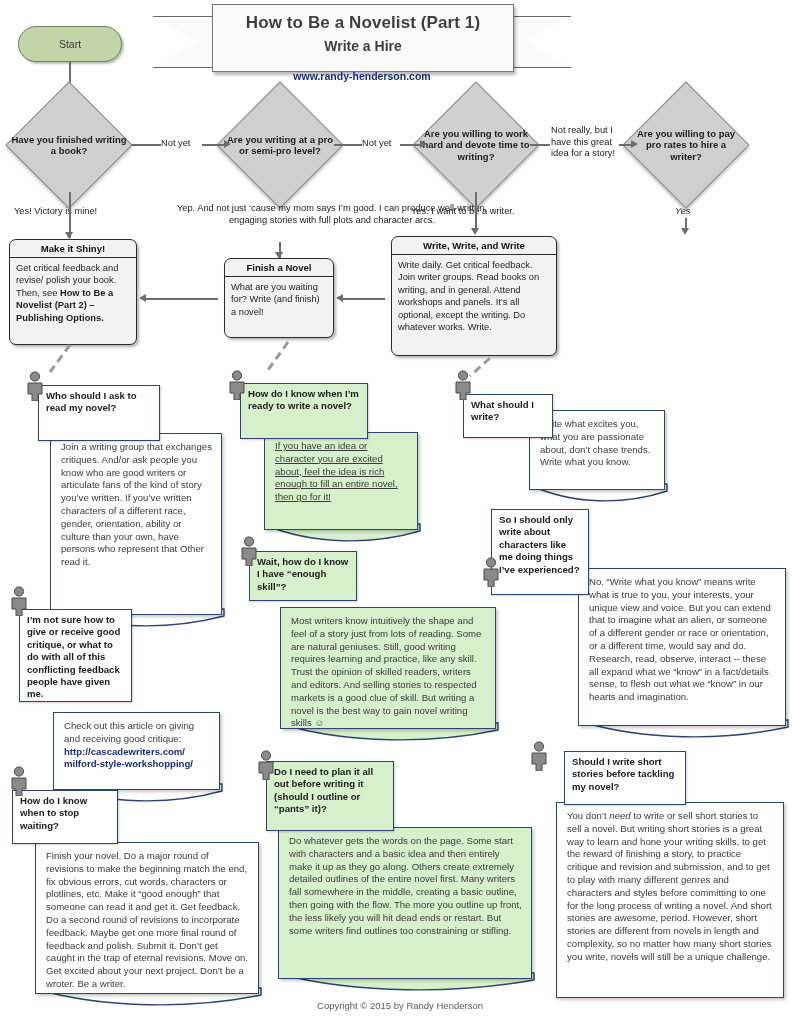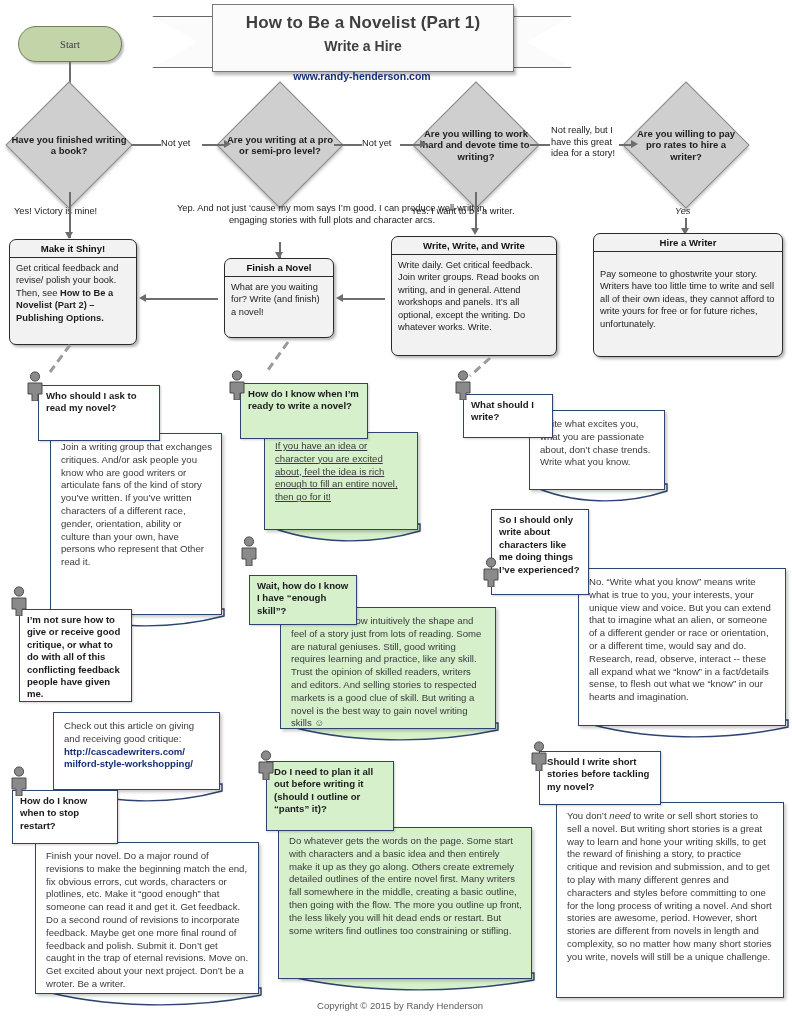--- a/index.html
+++ b/index.html
@@ -35,21 +35,21 @@
     position:absolute;left:60px;top:68px;width:300px;text-align:center;
     font-size:10.5px;font-weight:bold;color:#16307a;z-index:4;
   }
 
   
   .startnode{
     left:18px;top:26px;width:104px;height:36px;border-radius:18px;
     background:#c2d4a8;border:1px solid #6f7f5a;
     box-shadow:2px 2px 2px rgba(0,0,0,.25);
     display:flex;align-items:center;justify-content:center;
-    font-size:10.5px;color:#3a3a3a;font-family:Liberation Serif, serif;
+    font-size:10.5px;color:#3a3a3a;
   }
   .diamond{
     background:#cfcfcf;border:1px solid #8a8a8a;
     transform:rotate(45deg);
     box-shadow:2px 2px 3px rgba(0,0,0,.22);
   }
   .diamond-txt{
     position:absolute;left:0;top:0;right:0;bottom:0;
     display:flex;align-items:center;justify-content:center;
     text-align:center;font-size:9.5px;font-weight:bold;color:#1d1d1d;
@@ -187,24 +187,20 @@
   <div class="abs pbox" style="left:224px;top:258px;width:110px;height:80px;">
     <div class="pbox-head">Finish a Novel</div>
     <div class="pbox-body">What are you waiting for? Write (and finish) a novel!</div>
   </div>
 
   <div class="abs pbox" style="left:391px;top:236px;width:166px;height:120px;">
     <div class="pbox-head">Write, Write, and Write</div>
     <div class="pbox-body">Write daily. Get critical feedback. Join writer groups. Read books on writing, and in general. Attend workshops and panels. It’s all optional, except the writing.  Do whatever works. Write.</div>
   </div>
 
-  <div class="abs pbox" style="left:593px;top:233px;width:190px;height:124px;">
-    <div class="pbox-head">Hire a Writer</div>
-    <div class="pbox-body" style="padding-top:16px;">Pay someone to ghostwrite your story. Writers have too little time to write and sell all of their own ideas, they cannot afford to write yours for free or for future riches, unfortunately.</div>
-  </div>
 
   <div class="ln lnh" style="left:146px;top:298px;width:72px;"></div>
   <div class="arr-l" style="left:139px;top:294px;"></div>
   <div class="ln lnh" style="left:343px;top:298px;width:42px;"></div>
   <div class="arr-l" style="left:336px;top:294px;"></div>
 
   <svg class="abs" style="left:0;top:330px;width:792px;height:70px;z-index:1;">
     <path d="M70 15 L50 42" stroke="#9a9a9a" stroke-width="3" stroke-dasharray="8,5" fill="none"></path>
     <path d="M288 12 L268 40" stroke="#9a9a9a" stroke-width="3" stroke-dasharray="8,5" fill="none"></path>
     <path d="M490 28 L470 46" stroke="#9a9a9a" stroke-width="3" stroke-dasharray="8,5" fill="none"></path>
@@ -247,21 +243,21 @@
   <div class="qbox" style="left:491px;top:509px;width:98px;height:86px;top:509px;">So I should only write about characters like me doing things I’ve experienced?</div>
   <div class="abox" style="left:578px;top:568px;width:208px;height:158px;">No. “Write what you know” means write what is true to you, your interests, your unique view and voice.  But you can extend that to imagine what an alien, or someone of a different gender or race or orientation, or a different time, would say and do.  Research, read, observe, interact -- these all expand what we “know” in a fact/details sense, to flesh out what we “know” in our hearts and imagination.</div>
   <svg class="tail" style="left:578px;top:719px;width:211px;height:24px;" viewBox="0 0 211 24">
       <path d="M1 2 C66 22,146 22,210 8 L210 1 L1 1 Z" fill="#ffffff" stroke="#2d4472" stroke-width="1.4"></path>
     </svg>
 
   <svg class="person" style="left:238px;top:536px;" viewBox="0 0 22 30">
       <circle cx="11" cy="5.5" r="4.6" fill="#8a8a8a" stroke="#4a4a4a"></circle>
       <path d="M4 12h14v11h-4v7h-6v-7H4z" fill="#8a8a8a" stroke="#4a4a4a"></path>
     </svg>
-  <div class="qbox green" style="left:249px;top:575px;width:108px;height:50px;">Wait, how do I know I have “enough skill”?</div>
+  <div class="qbox green" style="left:249px;top:551px;width:108px;height:50px;">Wait, how do I know I have “enough skill”?</div>
   <div class="abox green" style="left:280px;top:607px;width:216px;height:122px;">Most writers know intuitively the shape and feel of a story just from lots of reading. Some are natural geniuses.  Still, good writing requires learning and practice, like any skill.  Trust the opinion of skilled readers, writers and editors. And selling stories to respected markets is a good clue of skill. But writing a novel is the best way to gain novel writing skills ☺</div>
   <svg class="tail" style="left:280px;top:722px;width:219px;height:24px;" viewBox="0 0 219 24">
       <path d="M1 2 C68 22,152 22,218 8 L218 1 L1 1 Z" fill="#d6f0cb" stroke="#2d4472" stroke-width="1.4"></path>
     </svg>
 
   <svg class="person" style="left:8px;top:586px;" viewBox="0 0 22 30">
       <circle cx="11" cy="5.5" r="4.6" fill="#8a8a8a" stroke="#4a4a4a"></circle>
       <path d="M4 12h14v11h-4v7h-6v-7H4z" fill="#8a8a8a" stroke="#4a4a4a"></path>
     </svg>
   <div class="qbox" style="left:19px;top:609px;width:113px;height:93px;">I’m not sure how to give or receive good critique, or what to do with all of this conflicting feedback people have given me.</div>
@@ -277,28 +273,28 @@
   <div class="qbox green" style="left:266px;top:761px;width:128px;height:70px;">Do I need to plan it all out before writing it (should I outline or “pants” it)?</div>
   <div class="abox green" style="left:278px;top:827px;width:254px;height:152px;">Do whatever gets the words on the page.  Some start with characters and a basic idea and then entirely make it up as they go along.  Others create extremely detailed outlines of the entire novel first.  Many writers fall somewhere in the middle, creating a basic outline, then going with the flow. The more you outline up front, the less likely you will hit dead ends or restart.  But some writers find outlines too constraining or stifling.</div>
   <svg class="tail" style="left:278px;top:972px;width:257px;height:24px;" viewBox="0 0 257 24">
       <path d="M1 2 C80 22,178 22,256 8 L256 1 L1 1 Z" fill="#d6f0cb" stroke="#2d4472" stroke-width="1.4"></path>
     </svg>
 
   <svg class="person" style="left:528px;top:741px;" viewBox="0 0 22 30">
       <circle cx="11" cy="5.5" r="4.6" fill="#8a8a8a" stroke="#4a4a4a"></circle>
       <path d="M4 12h14v11h-4v7h-6v-7H4z" fill="#8a8a8a" stroke="#4a4a4a"></path>
     </svg>
-  <div class="qbox" style="left:539px;top:751px;width:122px;height:54px;">Should I write short stories before tackling my novel?</div>
+  <div class="qbox" style="left:564px;top:751px;width:122px;height:54px;">Should I write short stories before tackling my novel?</div>
   <div class="abox" style="left:556px;top:802px;width:228px;height:196px;"><span>You don’t </span><em>need</em><span> to write or sell short stories to sell a novel.  But writing short stories is a great way to learn and hone your writing skills, to get the reward of finishing a story, to practice critique and revision and submission, and to get to play with many different genres and characters and styles before committing to one for the long process of writing a novel. And short stories are awesome, period. However, short stories are different from novels in length and complexity, so no matter how many short stories you write, novels will still be a unique challenge.</span></div>
 
   <svg class="person" style="left:8px;top:766px;" viewBox="0 0 22 30">
       <circle cx="11" cy="5.5" r="4.6" fill="#8a8a8a" stroke="#4a4a4a"></circle>
       <path d="M4 12h14v11h-4v7h-6v-7H4z" fill="#8a8a8a" stroke="#4a4a4a"></path>
     </svg>
-  <div class="qbox" style="left:12px;top:790px;width:106px;height:54px;">How do I know when to stop restart?</div>
+  <div class="qbox" style="left:12px;top:790px;width:106px;height:54px;">How do I know when to stop waiting?</div>
   <div class="abox" style="left:35px;top:842px;width:224px;height:152px;">Finish your novel. Do a major round of revisions to make the beginning match the end, fix obvious errors, cut words, characters or plotlines, etc.  Make it “good enough” that someone can read it and get it.  Get feedback.  Do a second round of revisions to incorporate feedback.  Maybe get one more final round of feedback and polish.  Submit it.  Don’t get caught in the trap of eternal revisions.  Move on. Get excited about your next project. Don’t be a wroter. Be a writer.</div>
   <svg class="tail" style="left:35px;top:987px;width:227px;height:24px;" viewBox="0 0 227 24">
       <path d="M1 2 C70 22,158 22,226 8 L226 1 L1 1 Z" fill="#ffffff" stroke="#2d4472" stroke-width="1.4"></path>
     </svg>
 
   <div class="copyright">Copyright © 2015 by Randy Henderson</div>
 
 </div>
 
 </body></html>

